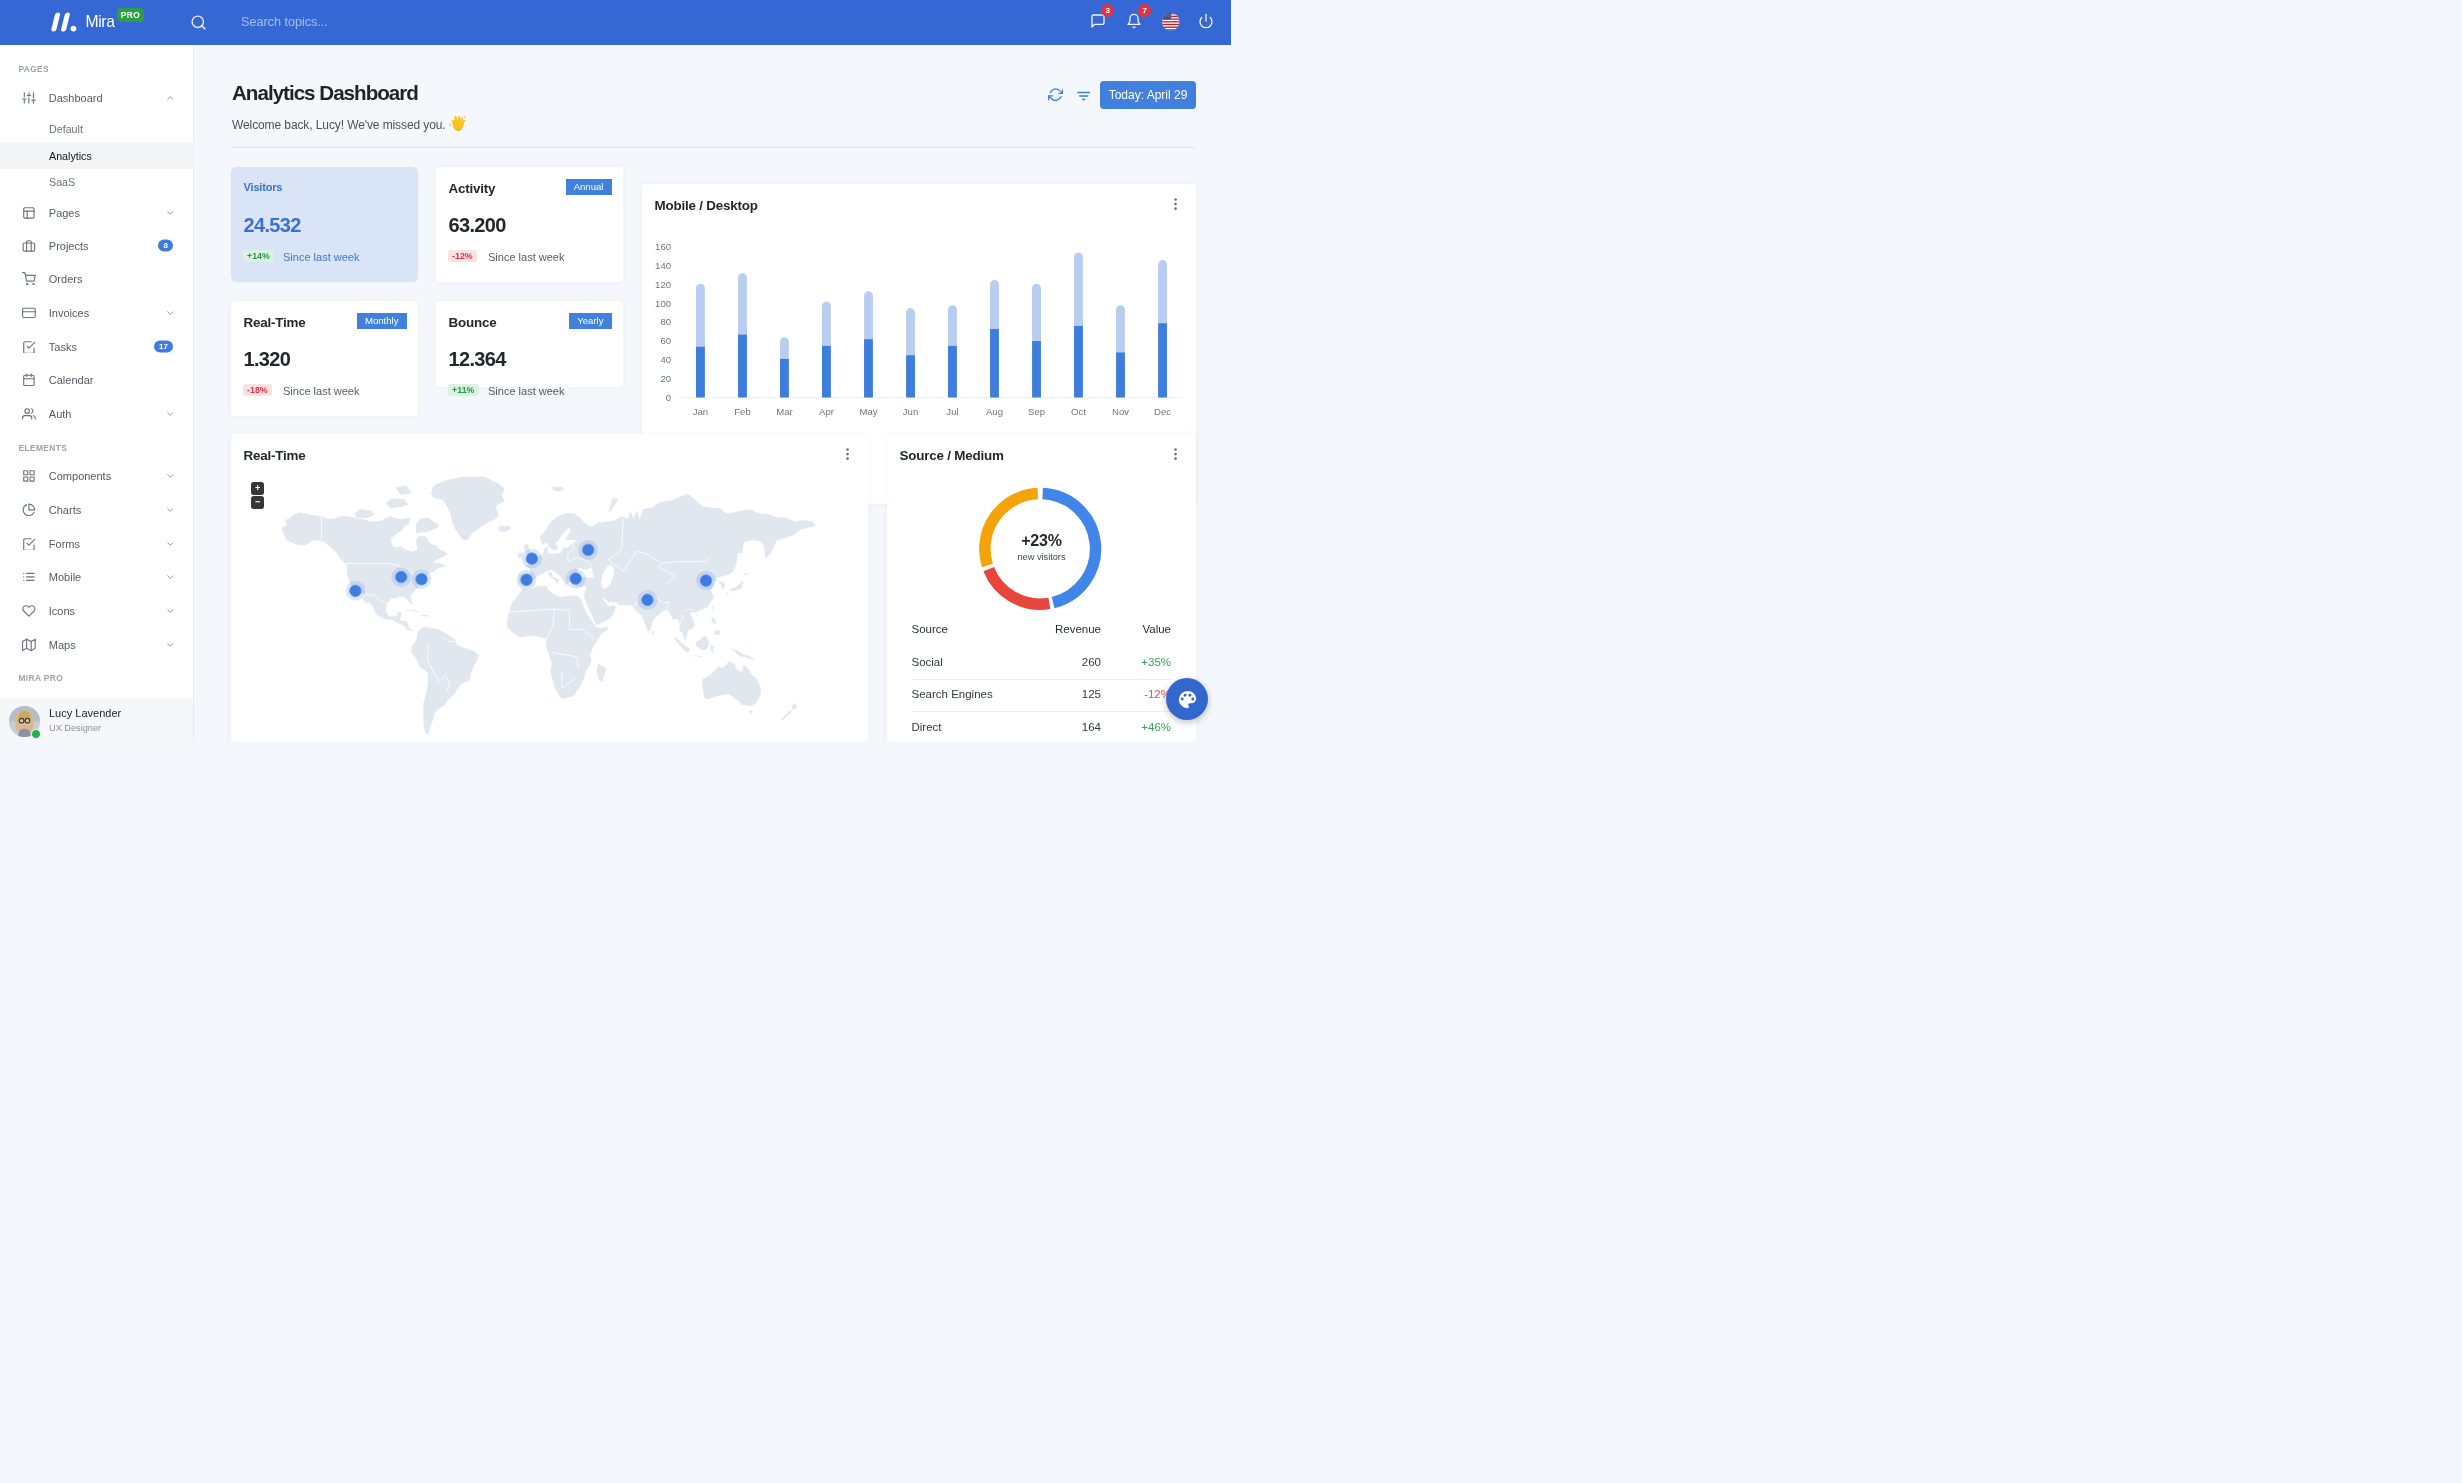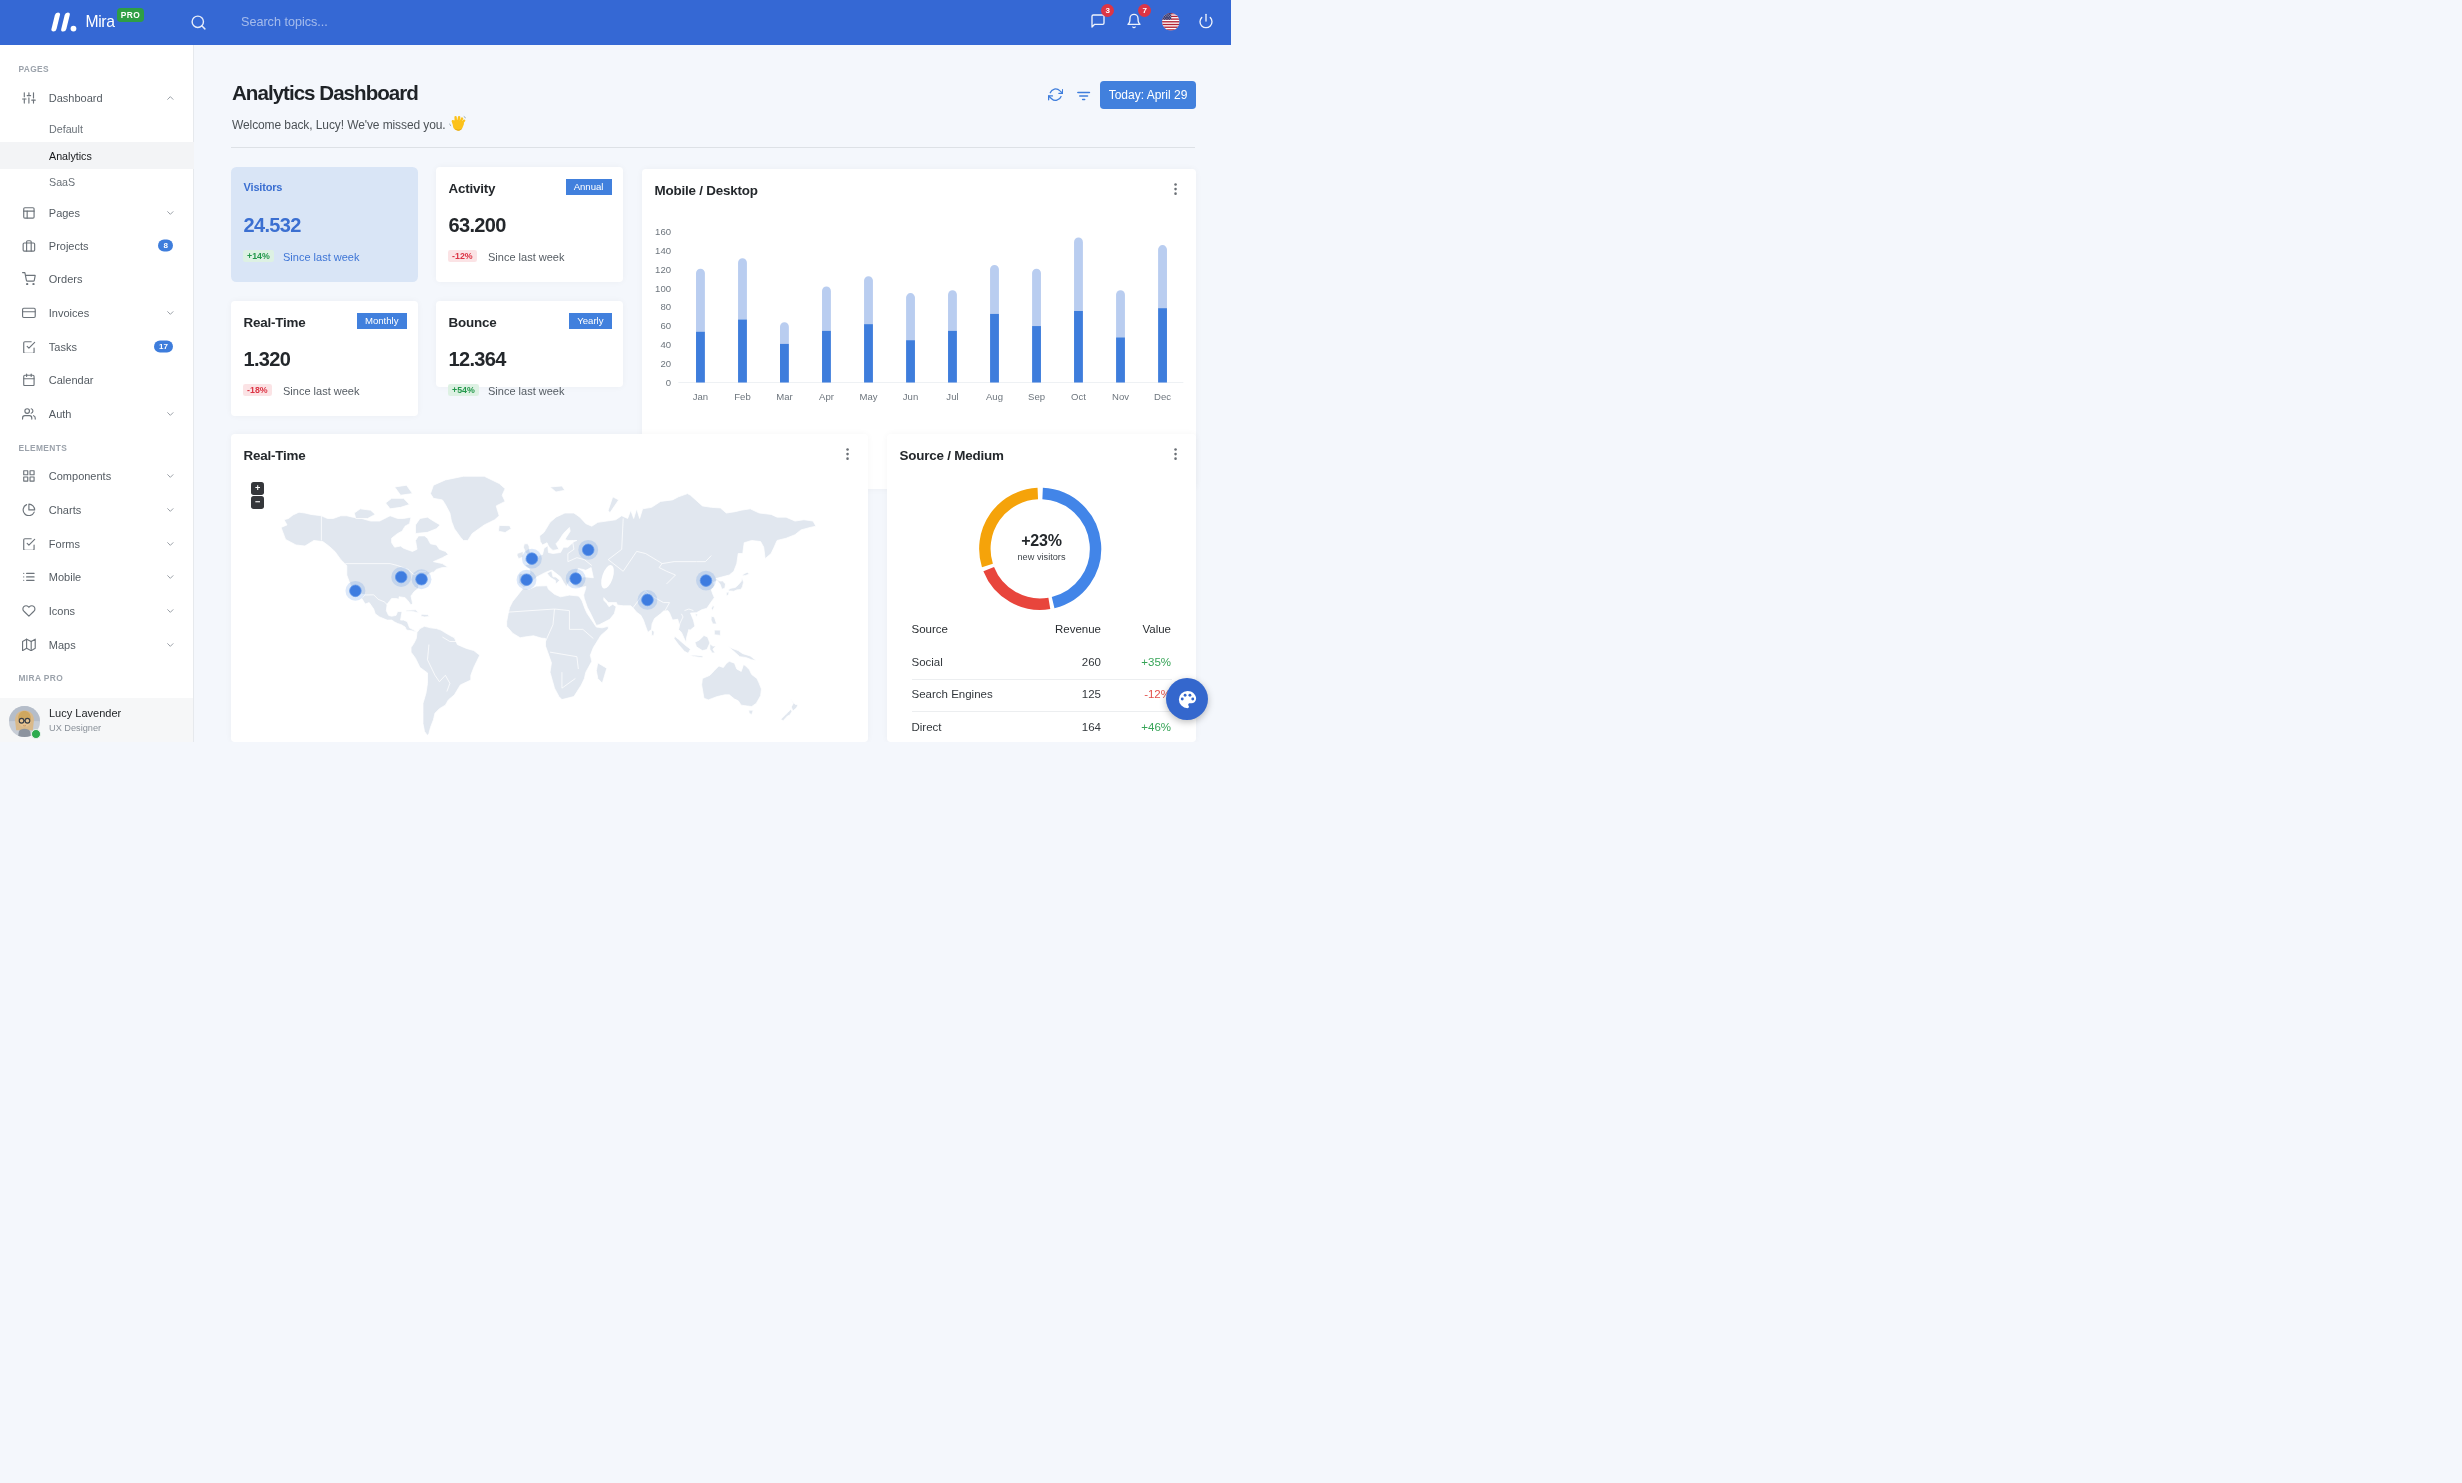--- a/index.html
+++ b/index.html
@@ -378,25 +378,25 @@
   <div class="ctitle">Real-Time</div>
   <div class="pill" style="right:11.5px">Monthly</div>
   <div class="num">1.320</div>
   <div class="delta dred">-18%</div>
   <div class="since">Since last week</div>
 </div>
 <div class="card" style="left:436px;top:301px;width:187px;height:86px">
   <div class="ctitle">Bounce</div>
   <div class="pill" style="right:11.5px">Yearly</div>
   <div class="num">12.364</div>
-  <div class="delta dgreen">+54%</div>
+  <div class="delta dgreen">+11%</div>
   <div class="since">Since last week</div>
 </div>
 
-<div class="card" style="left:642px;top:169px;width:554px;height:320px">
+<div class="card" style="left:642px;top:184px;width:554px;height:320px">
   <div class="ctitle">Mobile / Desktop</div>
   <div class="dots"><svg width="3.1" height="12.2" viewBox="0 0 4 16">
         <g fill="#6a6f75">
           <circle cx="2" cy="2" r="1.7"></circle>
           <circle cx="2" cy="8" r="1.7"></circle>
           <circle cx="2" cy="14" r="1.7"></circle>
         </g>
       </svg></div>
   <svg width="554" height="247" viewBox="0 0 725 323" style="position:absolute;left:0;top:0">
 <style>.tick{font:12.5px "Liberation Sans",sans-serif;fill:#6d757d}</style>

